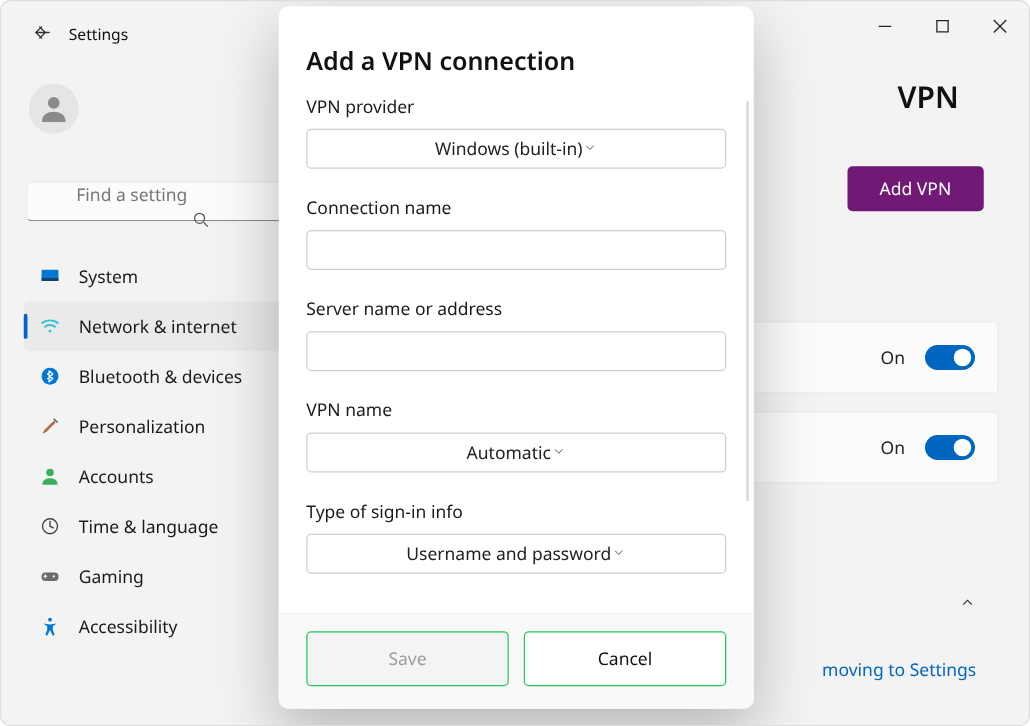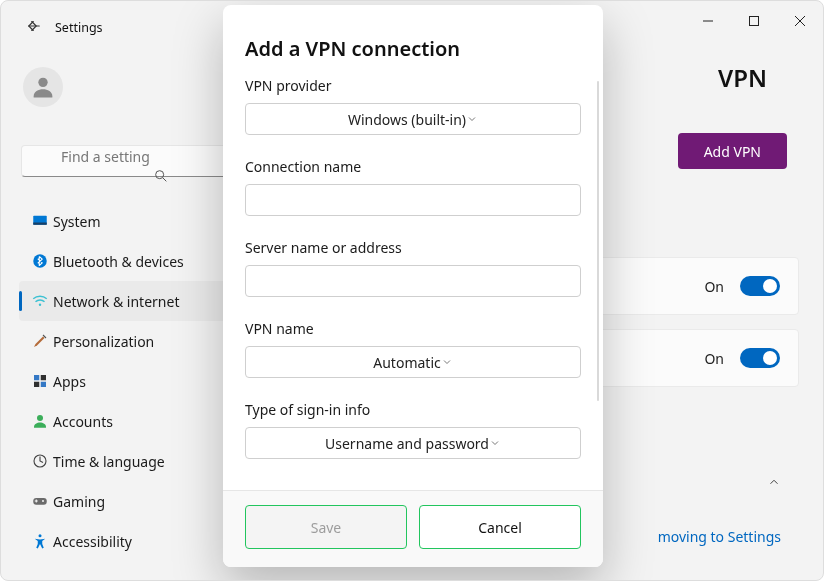--- a/index.html
+++ b/index.html
@@ -41,21 +41,21 @@
   .search input {
     border:none; outline:none; background:none; flex:1; font-size:14px; color:#333;
   }
   .search input::placeholder{ color:#777; }
   .search .mag { color:#555; }
 
   .side {
     position:absolute; top:200px; left:18px; width:290px; display:flex; flex-direction:column; gap:0;
   }
   .side-item {
-    display:flex; align-items:center; gap:4px; height:40px; padding:0 12px;
+    display:flex; align-items:center; gap:14px; height:40px; padding:0 12px;
     border-radius:4px; font-size:14px; color:#1b1b1b; position:relative;
   }
   .side-item .ico { width:18px; height:18px; display:flex; align-items:center; justify-content:center;}
   .side-item.selected {
     background:#eaeaea;
   }
   .side-item.selected::before{
     content:""; position:absolute; left:0; top:10px; bottom:10px; width:3px;
     background:#0067c0; border-radius:2px;
   }
@@ -188,58 +188,47 @@
   <div class="side">
     <div class="side-item">
       <span class="ico">
           <svg width="18" height="18" viewBox="0 0 24 24">
             <rect x="3" y="5" width="18" height="12" rx="1" fill="#0078d4"></rect>
             <rect x="3" y="14" width="18" height="3" fill="#183f66"></rect>
           </svg>
         </span>
       <span>System</span>
     </div>
-    <div class="side-item">
-      <span class="ico">
-          <svg width="18" height="18" viewBox="0 0 24 24">
-            <circle cx="12" cy="12" r="9" fill="#0078d4"></circle>
-            <path d="M11 6v12l4-3.5L9 9m0 6 6-5.5L11 6" stroke="#fff" stroke-width="1.4" fill="none" stroke-linejoin="round"></path>
-          </svg>
-        </span>
-      <span>Bluetooth &amp; devices</span>
-    </div>
     <div class="side-item selected">
       <span class="ico">
           <svg width="18" height="18" viewBox="0 0 24 24">
             <path d="M3 9a14 14 0 0 1 18 0" stroke="#3cc1d2" stroke-width="2" fill="none"></path>
             <path d="M6 13a9 9 0 0 1 12 0" stroke="#3cc1d2" stroke-width="2" fill="none"></path>
             <circle cx="12" cy="17" r="1.6" fill="#3cc1d2"></circle>
           </svg>
         </span>
       <span>Network &amp; internet</span>
     </div>
     <div class="side-item">
       <span class="ico">
           <svg width="18" height="18" viewBox="0 0 24 24">
+            <circle cx="12" cy="12" r="9" fill="#0078d4"></circle>
+            <path d="M11 6v12l4-3.5L9 9m0 6 6-5.5L11 6" stroke="#fff" stroke-width="1.4" fill="none" stroke-linejoin="round"></path>
+          </svg>
+        </span>
+      <span>Bluetooth &amp; devices</span>
+    </div>
+    <div class="side-item">
+      <span class="ico">
+          <svg width="18" height="18" viewBox="0 0 24 24">
             <path d="M4 20l4-2 10-10-2-2L6 16z" fill="#b46b3a"></path>
             <path d="M16 4l4 4" stroke="#555" stroke-width="1.5"></path>
           </svg>
         </span>
       <span>Personalization</span>
-    </div>
-    <div class="side-item">
-      <span class="ico">
-          <svg width="18" height="18" viewBox="0 0 24 24">
-            <rect x="4" y="4" width="7" height="7" fill="#3478c5"></rect>
-            <rect x="13" y="4" width="7" height="7" fill="#2f2f2f"></rect>
-            <rect x="4" y="13" width="7" height="7" fill="#2f2f2f"></rect>
-            <rect x="13" y="13" width="7" height="7" fill="#3478c5"></rect>
-          </svg>
-        </span>
-      <span>Apps</span>
     </div>
     <div class="side-item">
       <span class="ico">
           <svg width="18" height="18" viewBox="0 0 24 24" fill="#3bae5a">
             <circle cx="12" cy="8" r="4"></circle>
             <path d="M4 20c0-4 4-6 8-6s8 2 8 6v1H4z"></path>
           </svg>
         </span>
       <span>Accounts</span>
     </div>

